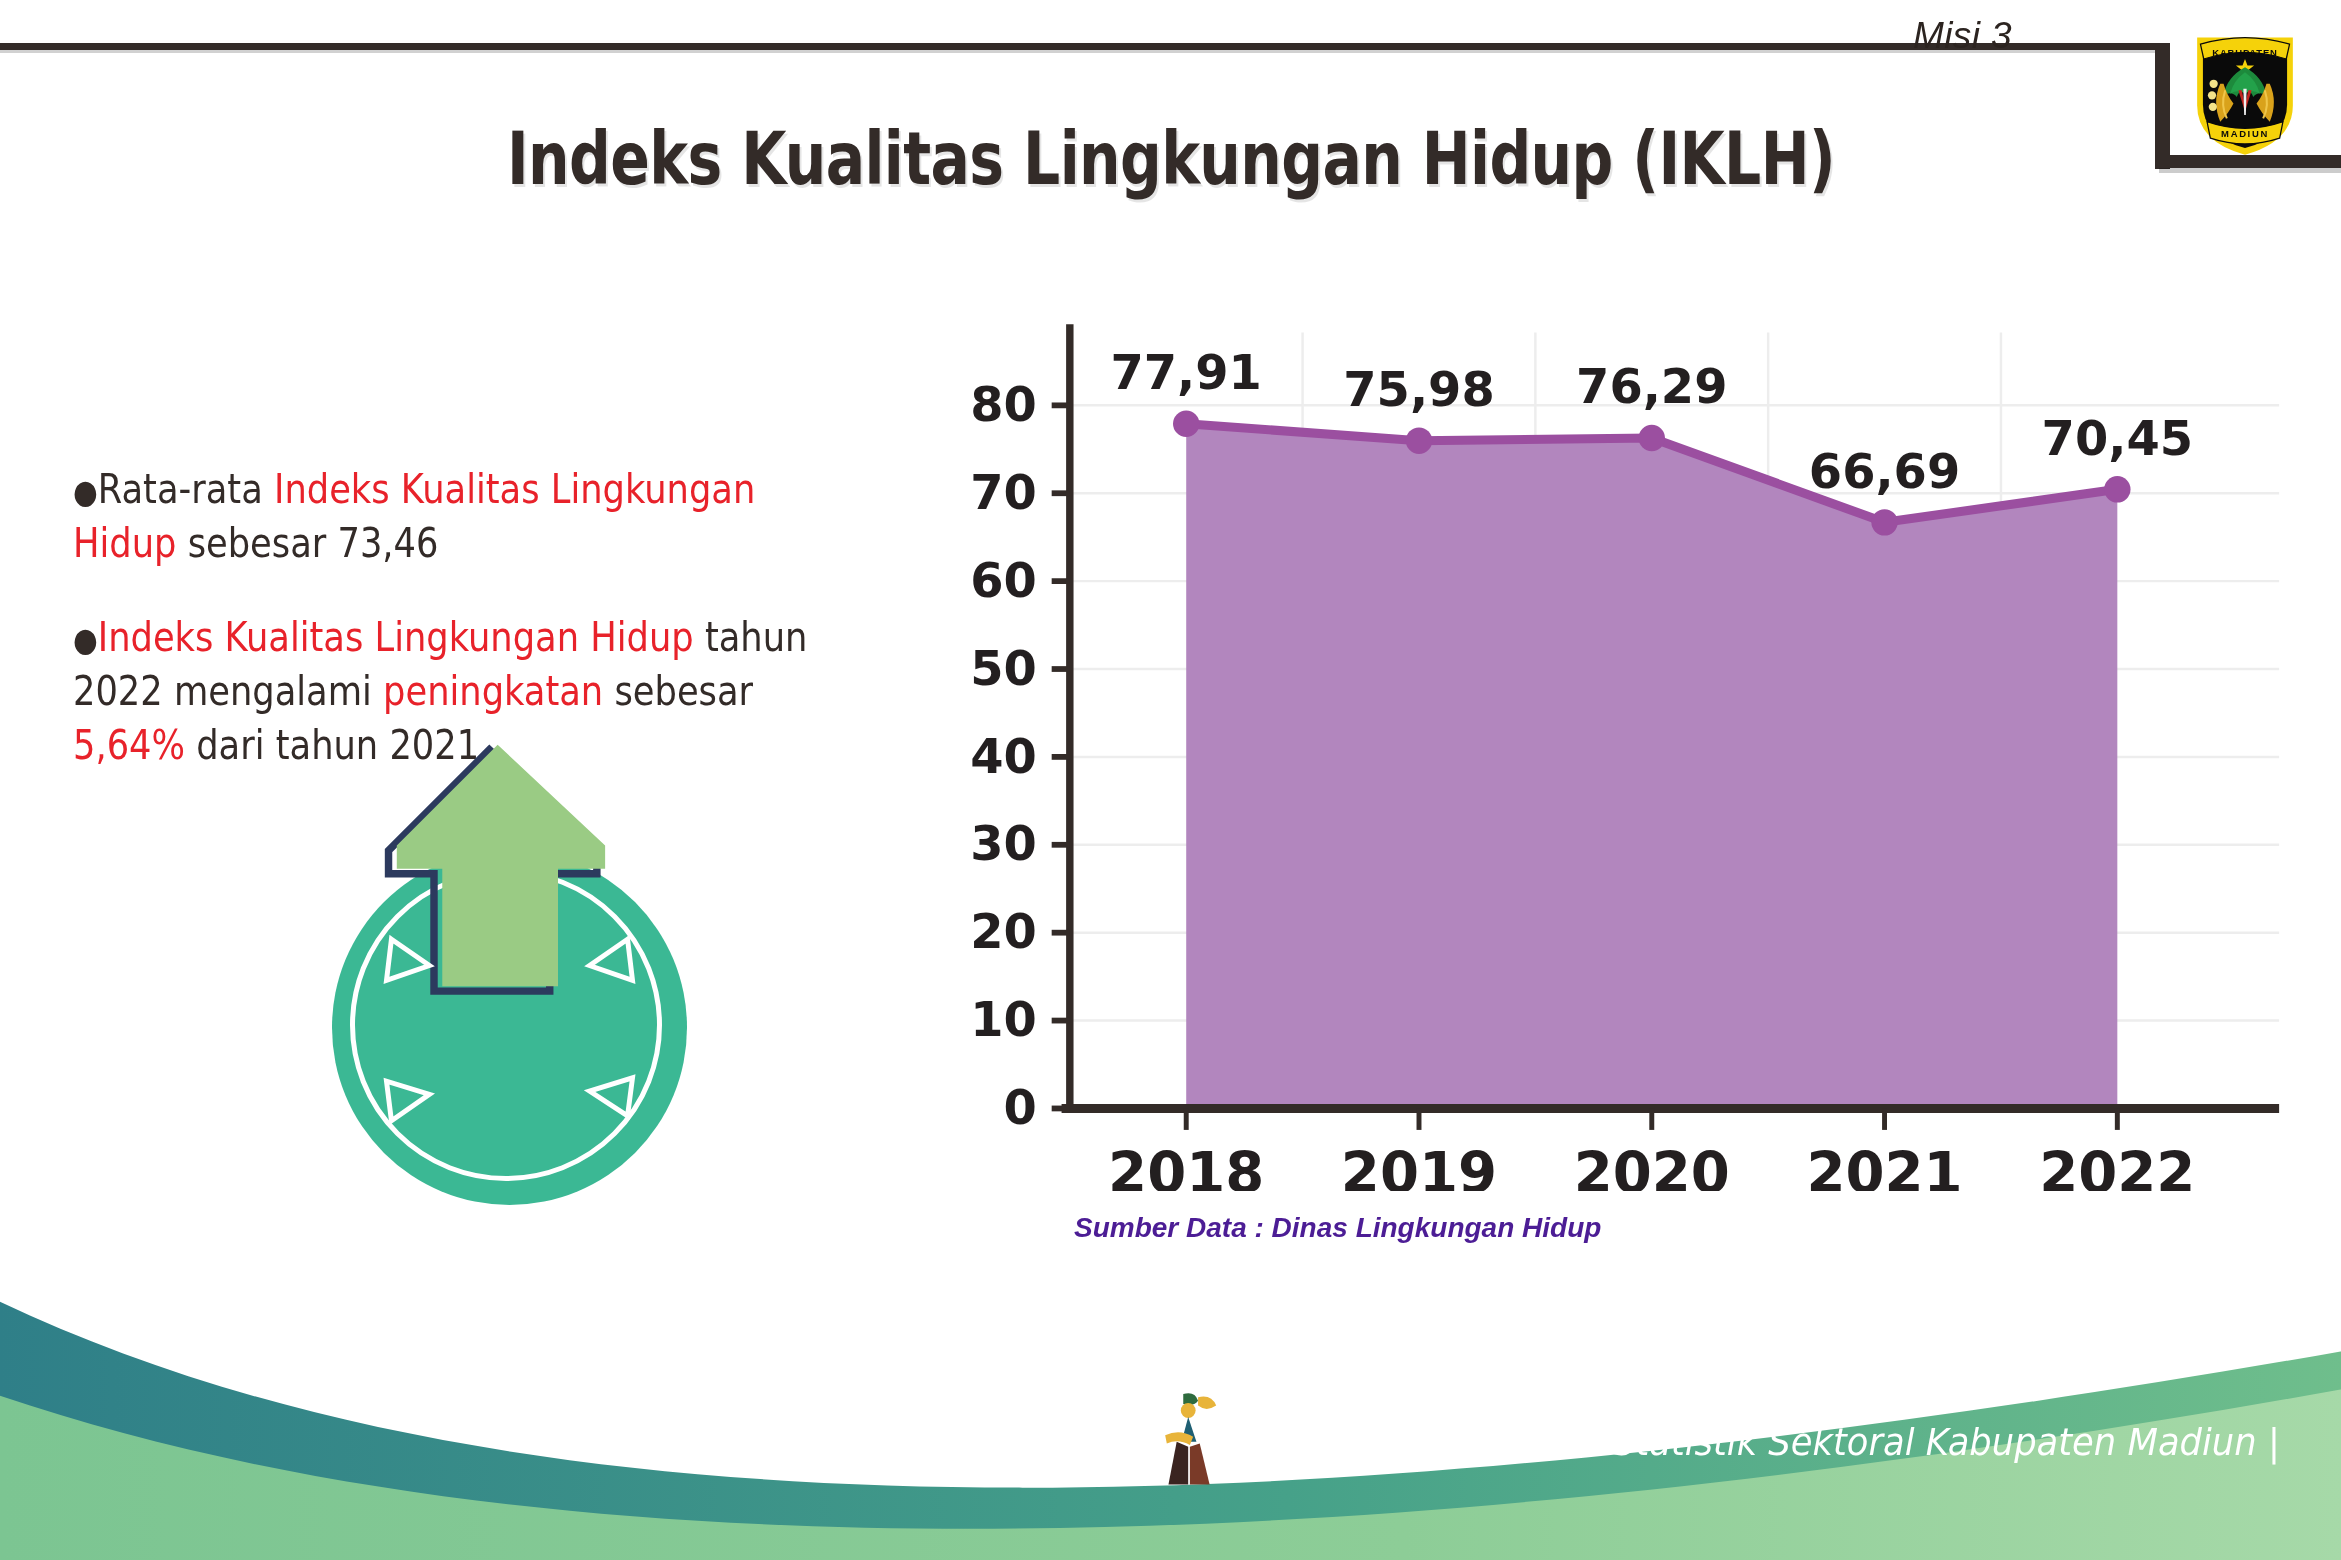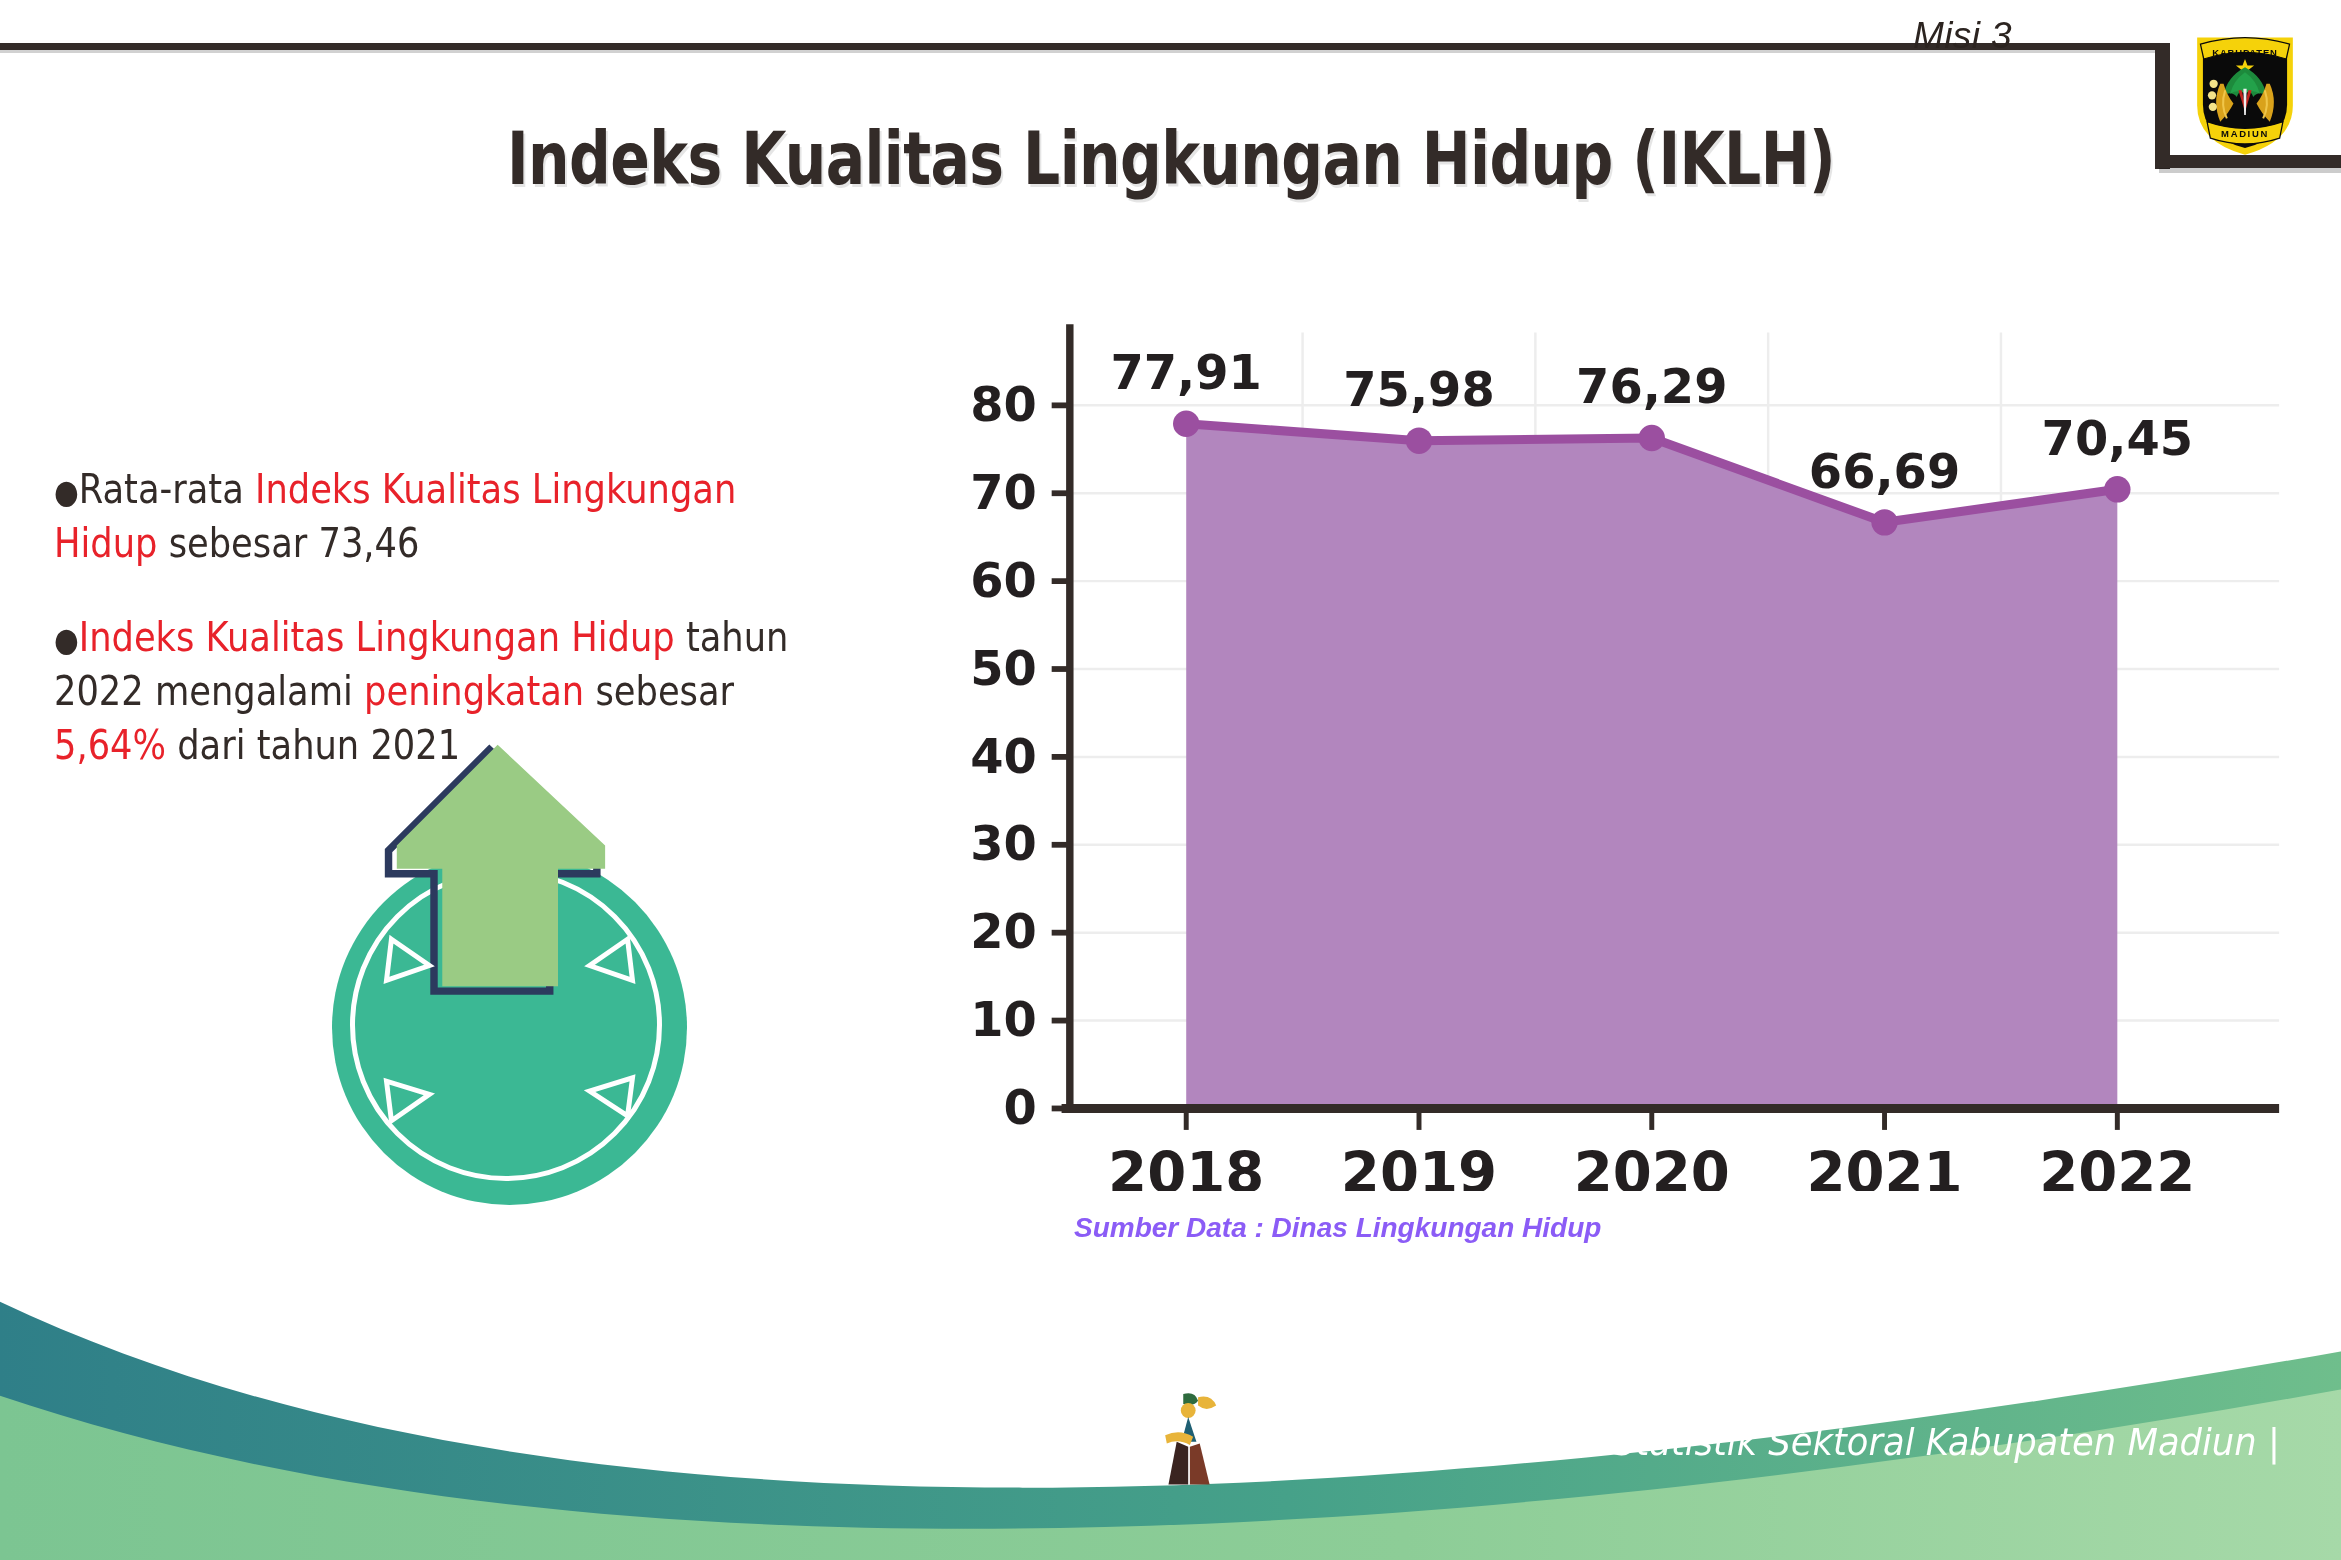--- a/index.html
+++ b/index.html
@@ -45,21 +45,21 @@
     position:absolute;left:0;right:0;top:116px;text-align:center;
     font-family:"DejaVu Sans", sans-serif;
     font-weight:bold;font-size:73px;color:#332B28;
     letter-spacing:-0.8px;
     transform:scaleX(.80);
     text-shadow:2.5px 2.5px 0 rgba(0,0,0,.10);
   }
 
   
   .bullets{
-    position:absolute;left:54px;top:462px;width:900px;
+    position:absolute;left:73px;top:462px;width:900px;
   }
   .bullet{
     display:block;margin-bottom:40px;
     font-family:"DejaVu Sans", sans-serif;
     font-size:41px;line-height:1.32;color:#332B28;
     transform:scaleX(.86);transform-origin:left top;
   }
   .bullet .dot{font-size:33px;vertical-align:middle;}
   .red{color:#E8222A;}
 
@@ -79,21 +79,21 @@
     font-size:97px;color:#ffffff;letter-spacing:-1.7px;
   }
   .arrow-svg{position:absolute;left:50px;top:0;width:248px;height:273px;}
 
   
   .chart{position:absolute;left:925px;top:283px;width:1371px;height:908px;}
   .chart svg{display:block;}
   .source{
     position:absolute;left:1074px;top:1212px;
     font-family:"Liberation Sans", sans-serif;
-    font-weight:bold;font-style:italic;font-size:28px;color:#8b5cf6;
+    font-weight:bold;font-style:italic;font-size:28px;color:#4c1d95;
     white-space:nowrap;
   }
 
   
   .footer{position:absolute;left:0;bottom:0;width:2342px;height:289px;}
   .footer-text{
     position:absolute;left:1222px;bottom:97px;
     font-family:"DejaVu Sans", sans-serif;
     font-style:italic;font-size:38px;color:#ffffff;white-space:nowrap;
     transform:scaleX(.93);transform-origin:left center;

